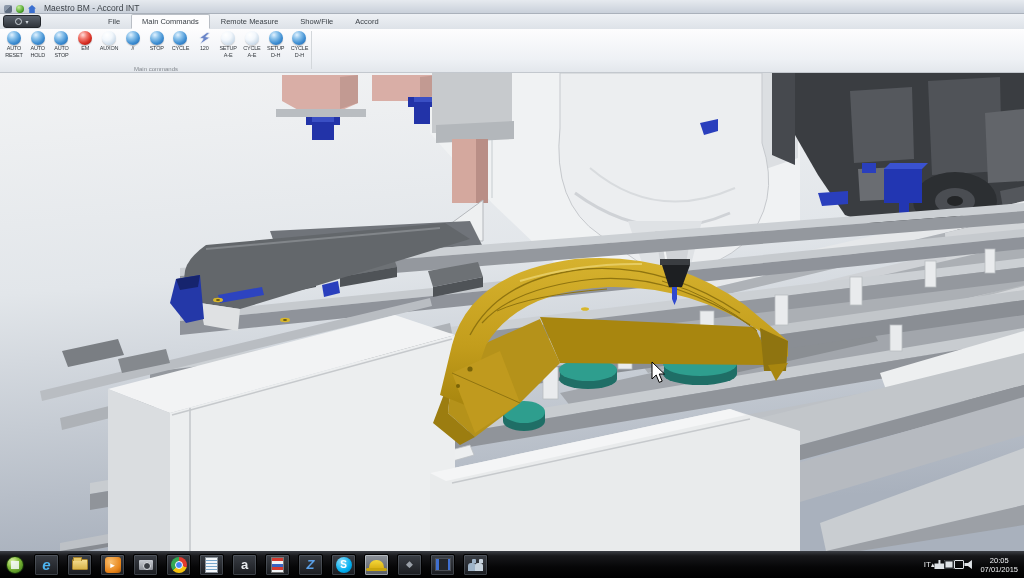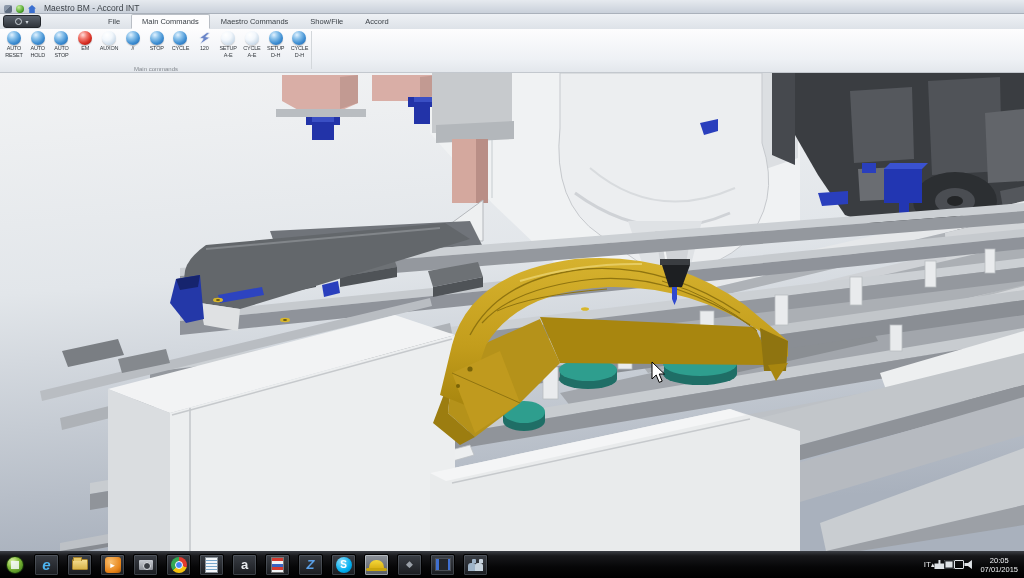--- a/index.html
+++ b/index.html
@@ -106,21 +106,21 @@
   </div>
 
   <div class="tabrow">
     <div class="appbtn">
       <span class="ring"></span>
       <span class="caret">▾</span>
     </div>
     <div class="tabs">
       <span class="tab">File</span>
       <span class="tab active">Main Commands</span>
-      <span class="tab">Maestro Commands</span>
+      <span class="tab">Remote Measure</span>
       <span class="tab">Show/File</span>
       <span class="tab">Accord</span>
     </div>
   </div>
 
   <div class="btnrow">
     <div class="cmds">
       <div class="cmd">
         <span class="sphere blue"></span>
         <span class="l1">AUTO</span>

